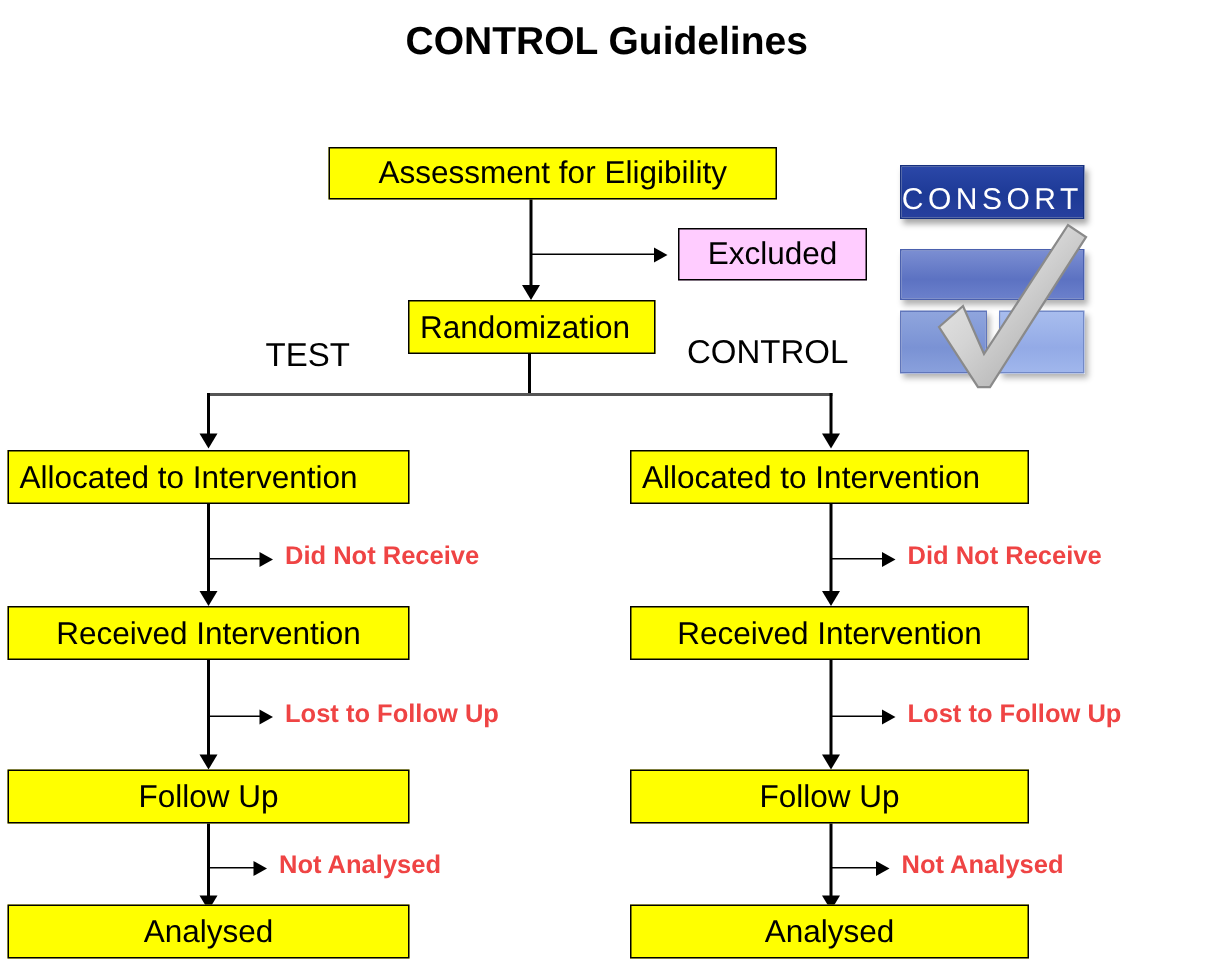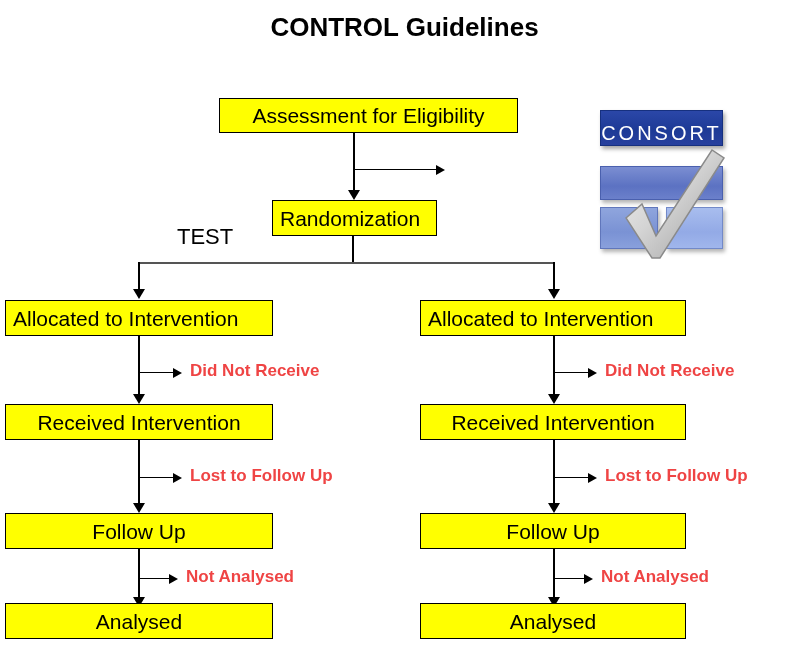--- a/index.html
+++ b/index.html
@@ -170,29 +170,33 @@
   <div class="box yellow" style="left:219px; top:98px; width:299px; height:35px;">
     <span>Assessment for Eligibility</span>
   </div>
 
   <div class="vline" style="left:353px; top:133px; height:62px;"></div>
   <div class="arrow-down" style="left:348px; top:190px;"></div>
 
   <div class="hline thin" style="left:354px; top:169px; width:84px;"></div>
   <div class="arrow-right" style="left:436px; top:165px;"></div>
 
+  <div class="box pink" style="left:452px; top:152px; width:126px; height:35px;">
+    <span>Excluded</span>
+  </div>
 
   <div class="box yellow overflow" style="left:272px; top:200px; width:165px; height:36px;">
     <span>Randomization</span>
   </div>
 
   <div class="vline" style="left:352px; top:236px; height:27px;"></div>
   <div class="branchline" style="left:138px; top:262px; width:417px;"></div>
 
   <div class="plabel" style="left:177px; top:226px;">TEST</div>
+  <div class="plabel" style="left:458px; top:224px;">CONTROL</div>
 
   <div class="vline" style="left:138px; top:262px; height:33px;"></div>
   <div class="arrow-down" style="left:133px; top:289px;"></div>
 
   <div class="vline" style="left:553px; top:262px; height:33px;"></div>
   <div class="arrow-down" style="left:548px; top:289px;"></div>
 
   <div class="box yellow overflow" style="left:5px; top:300px; width:268px; height:36px;">
     <span>Allocated to Intervention</span>
   </div>

